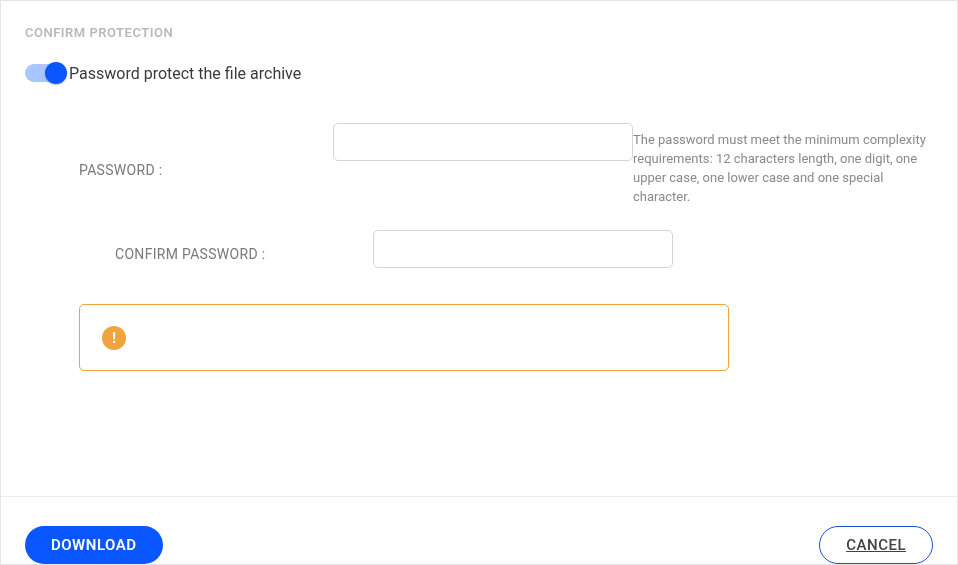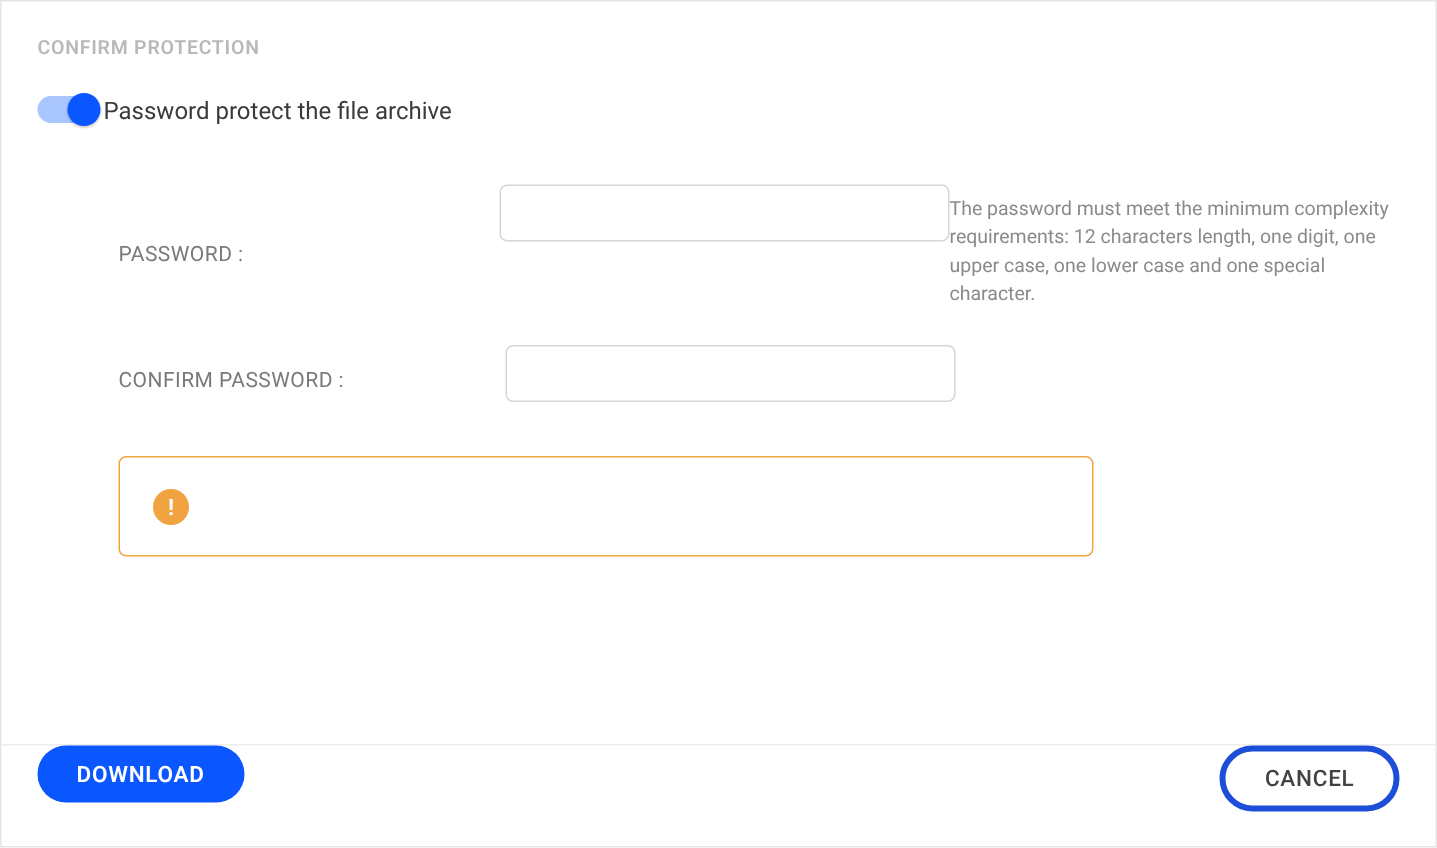--- a/index.html
+++ b/index.html
@@ -62,20 +62,21 @@
       margin-top: 40px;
       margin-left: 54px;
     }
     .form-row {
       display: flex;
       align-items: center;
       gap: 20px;
     }
     .form-row + .form-row {
       margin-top: 24px;
+      margin-left: 36px;
     }
     .field-label {
       width: 238px;
       font-size: 14px;
       color: #7a7a7a;
       letter-spacing: 0.3px;
       padding-top: 10px;
     }
     .field-col {
       display: flex;
@@ -123,43 +124,44 @@
     .alert-text {
       font-size: 15px;
       line-height: 1.55;
       color: #3b3b3b;
     }
     .footer {
       height: 68px;
       border-top: 1px solid #ececec;
       display: flex;
       justify-content: space-between;
-      align-items: flex-start;
+      align-items: flex-end;
       padding: 0 24px;
     }
     .btn {
       font-family: inherit;
       font-size: 15px;
       font-weight: 600;
       letter-spacing: 0.5px;
       border-radius: 22px;
       padding: 10px 26px;
       cursor: pointer;
       border: none;
     }
     .btn-primary {
       background: #0b57ff;
       color: #fff;
     }
     .btn-secondary {
       background: #fff;
       color: #424242;
-      border: 4px solid #1d4ed8;
+      border: 1px solid #1d4ed8;
       font-weight: 500;
       padding: 9px 26px;
+      text-decoration: underline;
     }
   </style>
 </head>
 <body>
 
 <div class="content">
 
   <div class="section-title">CONFIRM PROTECTION</div>
 
   <div class="toggle-row">

